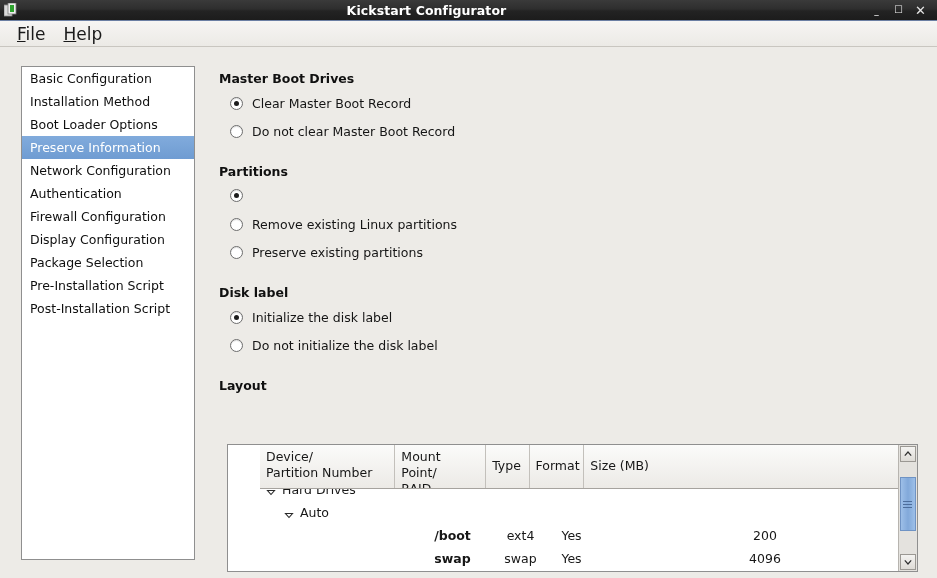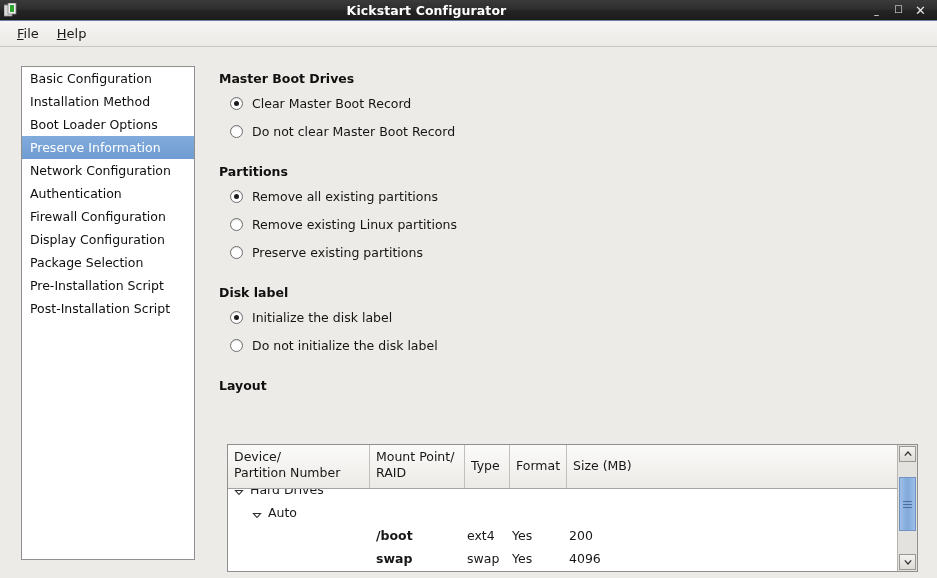--- a/index.html
+++ b/index.html
@@ -36,21 +36,21 @@
   .win-btn.close { font-size: 13px; font-weight: bold; }
 
   
   .menubar {
     position: absolute; left: 0; top: 21px; width: 937px; height: 26px;
     background: linear-gradient(to bottom, #f6f5f3 0%, #eceae6 100%);
     border-bottom: 1px solid #c9c6c0;
     display: flex; align-items: center; padding-left: 8px;
   }
   .menu-item {
-    font-size: 13px; color: #1a1a1a; padding: 3px 9px; cursor: default;
+    font-size: 17px; color: #1a1a1a; padding: 3px 9px; cursor: default;
   }
   .menu-item u { text-decoration: underline; }
 
   
   .content {
     position: absolute; left: 0; top: 47px; width: 773px; height: 531px;
     background: #edebe7;
   }
 
   
@@ -97,20 +97,21 @@
   }
 
   
   .table-frame {
     position: absolute; left: 8px; top: 397px;
     width: 691px; height: 128px;
     border: 1px solid #8f8f8f;
     background: #ffffff;
     overflow: hidden;
     display: flex;
+    padding-left: 32px;
   }
   .table-body-wrap { width: 669px; height: 126px; position: relative; overflow: hidden; }
   .thead {
     display: flex; height: 44px;
     background: linear-gradient(to bottom, #fbfbfa 0%, #eceae6 100%);
     border-bottom: 1px solid #a6a39e;
   }
   .th {
     font-size: 12.5px; color: #171717;
     padding: 4px 6px 0 6px;
@@ -119,21 +120,21 @@
     white-space: pre-line;
     overflow: hidden;
   }
   .th:last-child { border-right: none; }
   .col-dev { width: 142px; }
   .col-mp  { width: 95px; }
   .col-type { width: 45px; padding-top: 13px; }
   .col-fmt { width: 57px; padding-top: 13px; }
   .col-size { width: 330px; padding-top: 13px; }
 
-  .tbody { position: relative; height: 81px; overflow: hidden; }
+  .tbody { position: relative; height: 81px; overflow: hidden; text-align: center; }
   .trow { display: flex; height: 23px; align-items: center; }
   .td { font-size: 12.5px; color: #171717; white-space: nowrap; overflow: hidden; }
   .td.c-dev { width: 142px; padding-left: 6px; display: flex; align-items: center; }
   .td.c-mp { width: 95px; padding-left: 6px; font-weight: bold; }
   .td.c-type { width: 45px; padding-left: 2px; }
   .td.c-fmt { width: 57px; padding-left: 2px; }
   .td.c-size { width: 330px; padding-left: 2px; }
 
   .tri {
     display: inline-block; width: 0; height: 0; margin-right: 6px;
@@ -218,21 +219,20 @@
       <span class="radio-label">Clear Master Boot Record</span>
     </div>
     <div class="radio-row" style="position:absolute;left:11px;top:77px;">
       <span class="radio"></span>
       <span class="radio-label">Do not clear Master Boot Record</span>
     </div>
 
     <div class="section-title" style="position:absolute;left:0;top:117px;">Partitions</div>
     <div class="radio-row" style="position:absolute;left:11px;top:142px;">
       <span class="radio checked"></span>
-      <span class="radio-label">Remove all existing partitions</span>
     </div>
     <div class="radio-row" style="position:absolute;left:11px;top:170px;">
       <span class="radio"></span>
       <span class="radio-label">Remove existing Linux partitions</span>
     </div>
     <div class="radio-row" style="position:absolute;left:11px;top:198px;">
       <span class="radio"></span>
       <span class="radio-label">Preserve existing partitions</span>
     </div>
 

